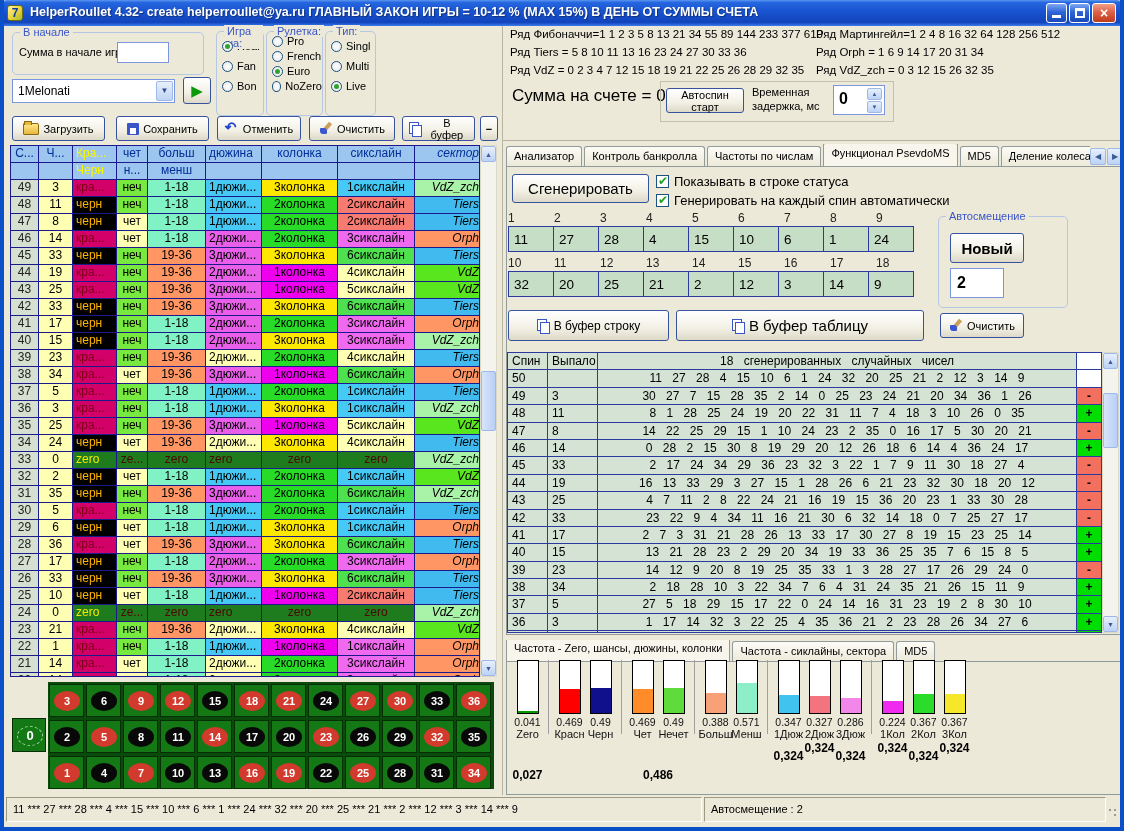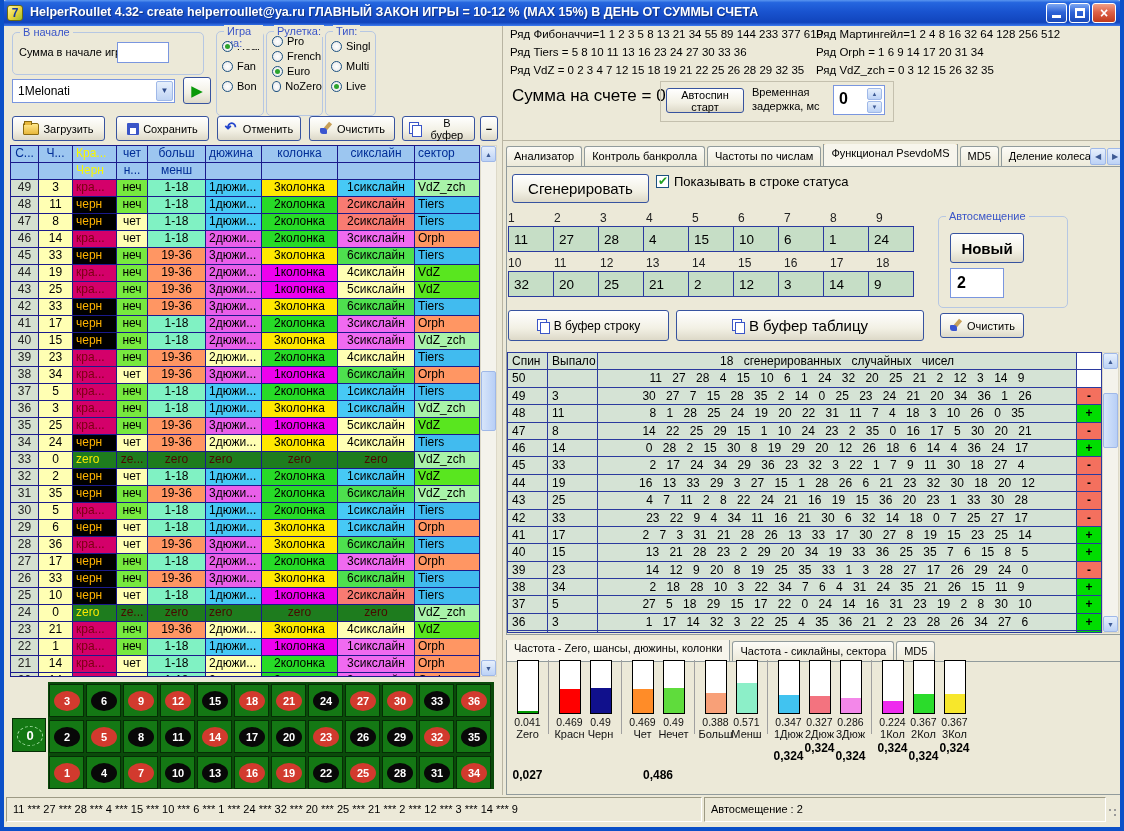--- a/index.html
+++ b/index.html
@@ -73,21 +73,21 @@
   .ic-copy::before,.ic-copy::after{content:"";position:absolute;width:8px;height:10px;background:#fff;border:1px solid #3A55C8;}
   .ic-copy::before{left:0;top:0;} .ic-copy::after{left:3px;top:3px;}
   
   #ltable{position:absolute;left:6px;top:145px;width:470px;height:532px;overflow:hidden;
     border:1px solid #1A1A8C;box-sizing:border-box;background:#fff;font-size:12px;}
   .lt-row{display:flex;height:17px;}
   .lt-cell{border-right:1px solid #1A1A8C;border-bottom:1px solid #1A1A8C;box-sizing:border-box;
     height:17px;line-height:15px;overflow:hidden;white-space:nowrap;text-align:center;}
   .w0{width:28px;} .w1{width:34px;} .w2{width:44px;text-align:left;padding-left:3px;} .w3{width:31px;}
   .w4{width:58px;} .w5{width:56px;text-align:left;padding-left:3px;} .w6{width:76px;} .w7{width:77px;}
-  .w8{width:64px;text-align:left;padding-left:3px;border-right:none;}
+  .w8{width:64px;text-align:right;padding-left:3px;border-right:none;font-style:italic;}
   #ltable .hdr{background:#9CC6F0;color:#002D96;}
   #ltable .hdr .yellow{color:#F8F800;}
   .k-spin{background:#D5E0D0;color:#222;}
   .k-num{background:#FFFFB3;}
   .k-red{background:#D4006A;color:#7A0011;}
   .k-blk{background:#000;color:#FFB400;}
   .k-zeroY{background:#1E7C1E;color:#F8E800;}
   .k-zeroT{background:#1E7C1E;color:#4A0800;}
   .k-odd{background:#77E93F;}
   .k-even{background:#FFFFB3;}
@@ -813,20 +813,24 @@
     <span class="tarr" id="tarr-l">◀</span>
     <span class="tarr" id="tarr-r">▶</span>
   </div>
   <div id="main-panel"></div>
 
   <button class="xbtn" id="gen-btn">Сгенерировать</button>
   <div class="cbrow" id="cb1">
     <span class="checkbox on"></span>
     <span>Показывать в строке статуса</span>
   </div>
+  <div class="cbrow" id="cb2">
+    <span class="checkbox on"></span>
+    <span>Генерировать на каждый спин автоматически</span>
+  </div>
   <div class="grow" id="gidx1">
       <div class="gidx">1</div>
       <div class="gidx">2</div>
       <div class="gidx">3</div>
       <div class="gidx">4</div>
       <div class="gidx">5</div>
       <div class="gidx">6</div>
       <div class="gidx">7</div>
       <div class="gidx">8</div>
       <div class="gidx">9</div>

